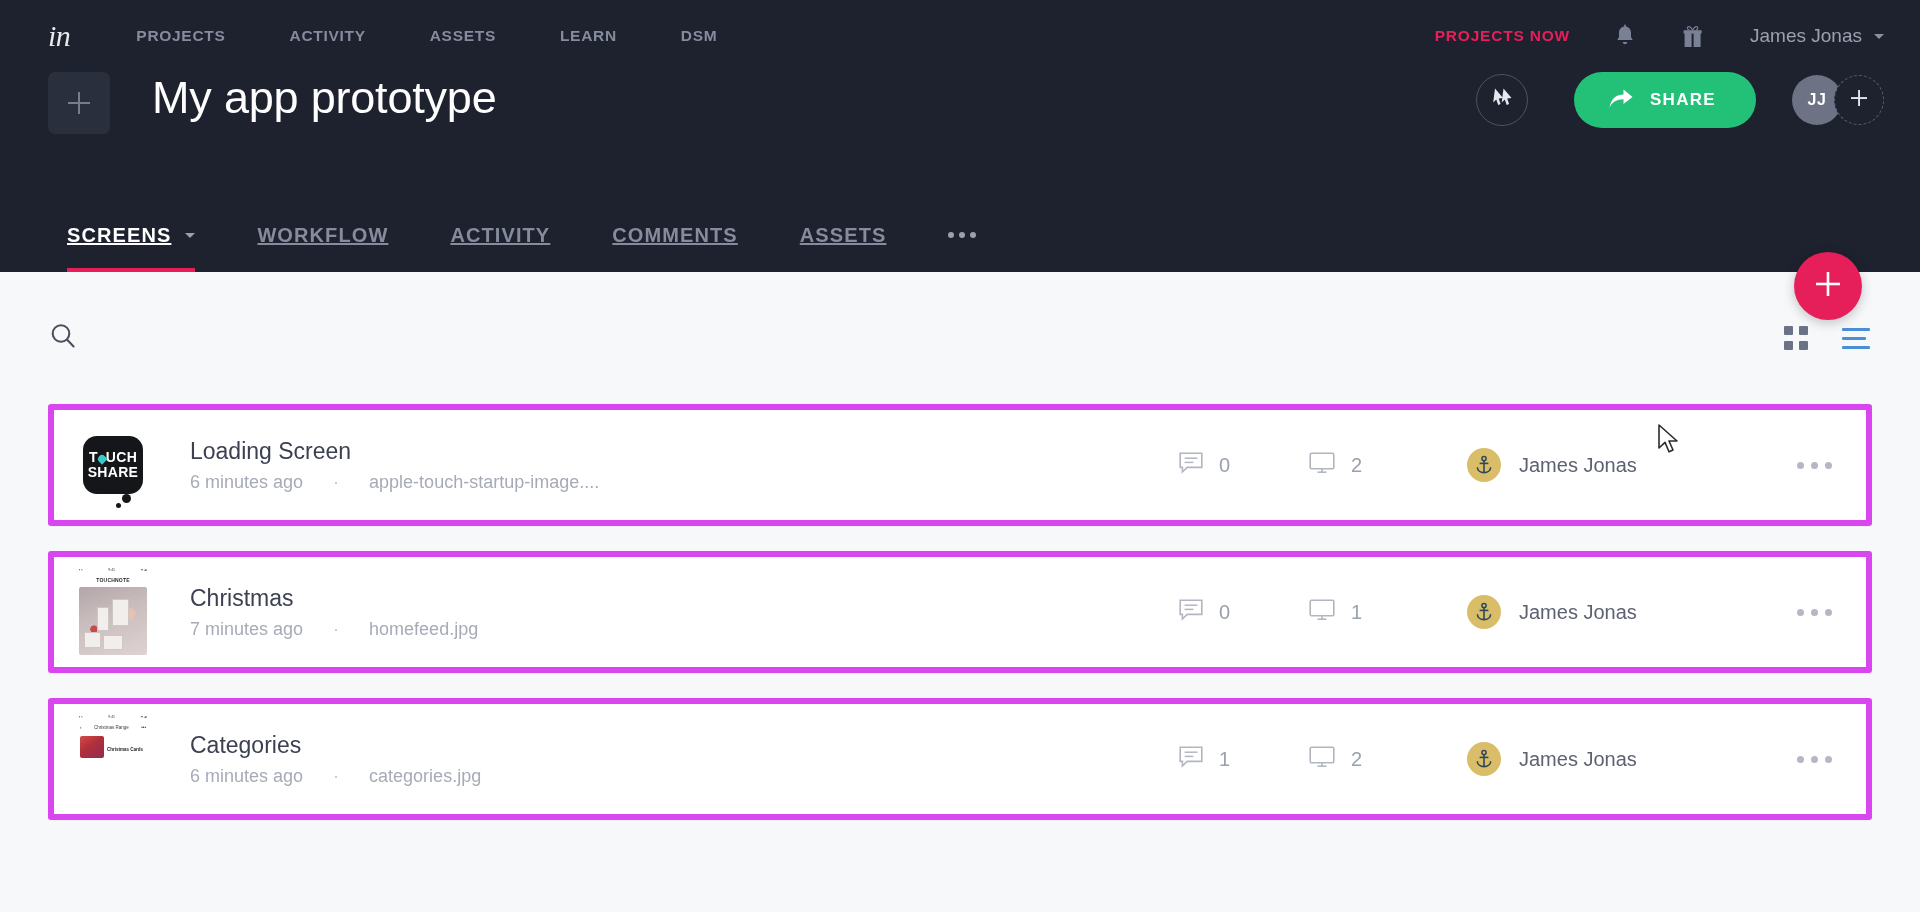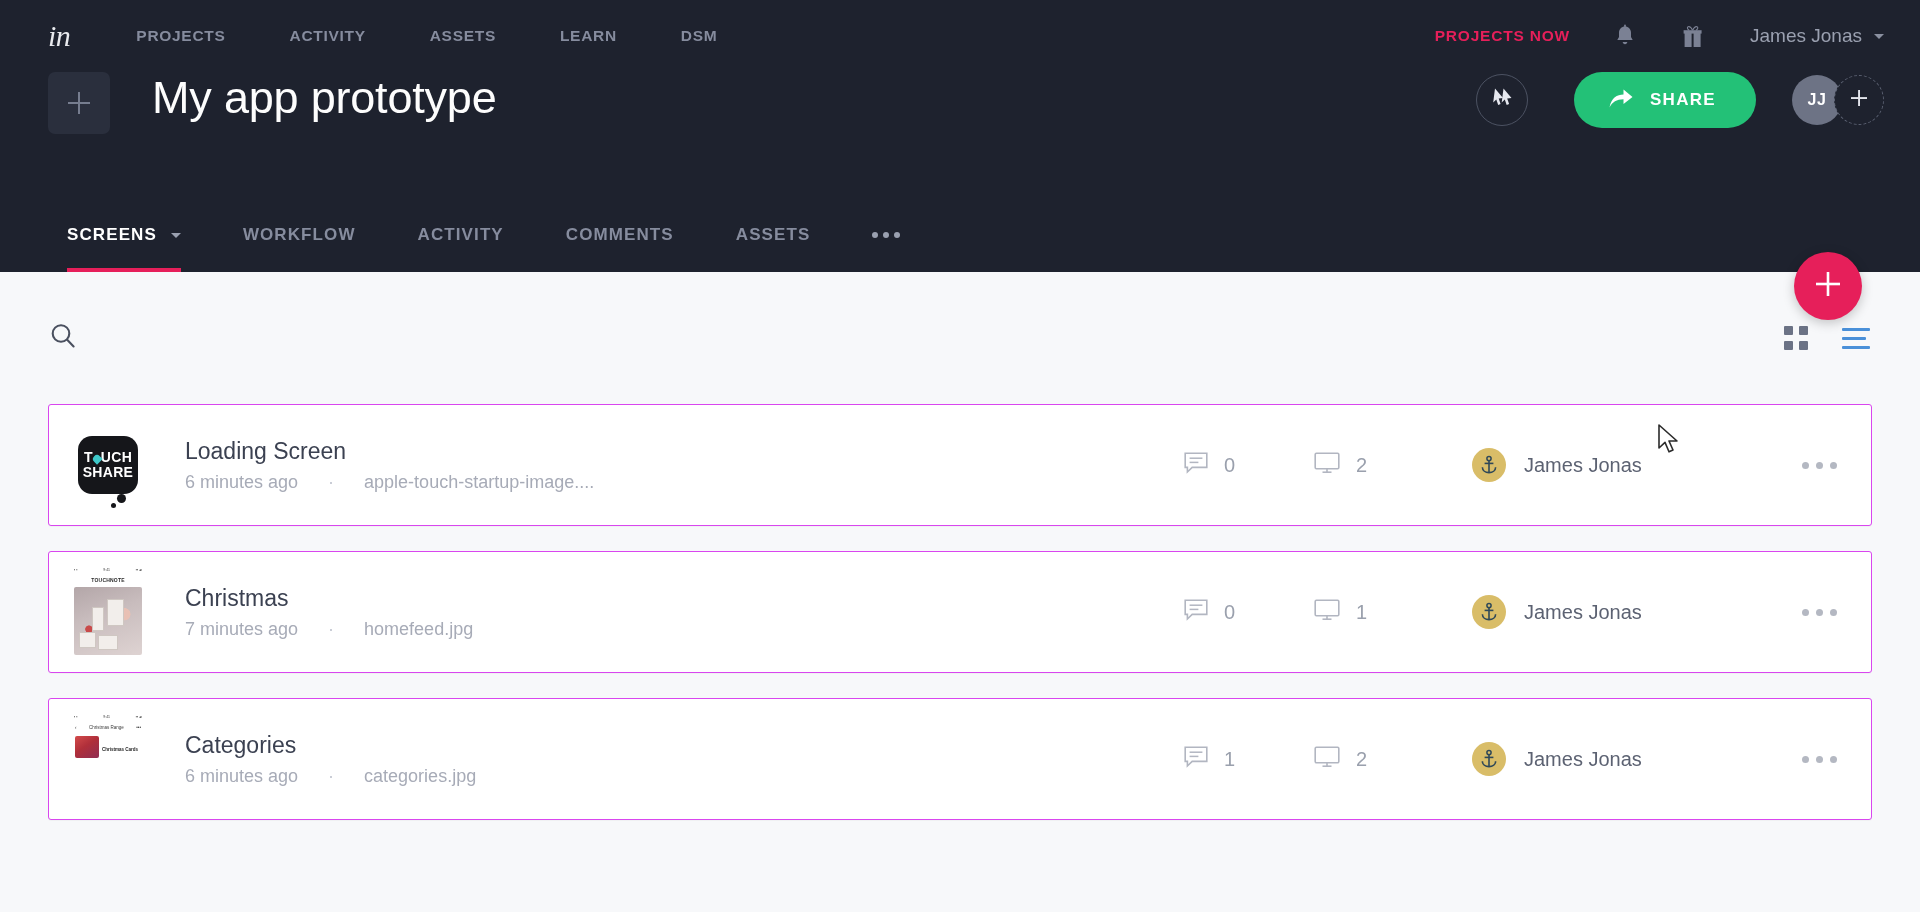--- a/index.html
+++ b/index.html
@@ -170,24 +170,25 @@
   }
   .tab {
     display: flex; align-items: center; gap: 14px;
     padding: 22px 31px 0 31px;
     cursor: pointer;
     height: 96px;
     position: relative;
   }
   .tab-label {
     color: #868c9e;
-    font-size: 17px;
+    font-size: 20px;
     font-weight: 600;
     letter-spacing: 1.1px;
     white-space: nowrap;
+    text-decoration: underline;
   }
   .tab.active .tab-label { color: #ffffff; }
   .tab.active::after {
     content: "";
     position: absolute;
     left: 31px; right: 31px; bottom: 0;
     height: 4px;
     background: #e61f5a;
   }
   .tab-caret {
@@ -268,21 +269,21 @@
     left: 1657px;
     top: 424px;
     pointer-events: none;
     z-index: 30;
   }
 
   
   .rows { display: flex; flex-direction: column; gap: 25px; }
   .row {
     background: #ffffff;
-    border: 1px solid #d946ef;
+    border: 6px solid #d946ef;
     border-radius: 3px;
     height: 122px;
     display: flex;
     align-items: center;
     padding: 0 34px 0 22px;
     box-shadow: 0 1px 1px rgba(30,34,46,0.03);
     cursor: pointer;
   }
   .thumb {
     width: 74px; height: 92px;

